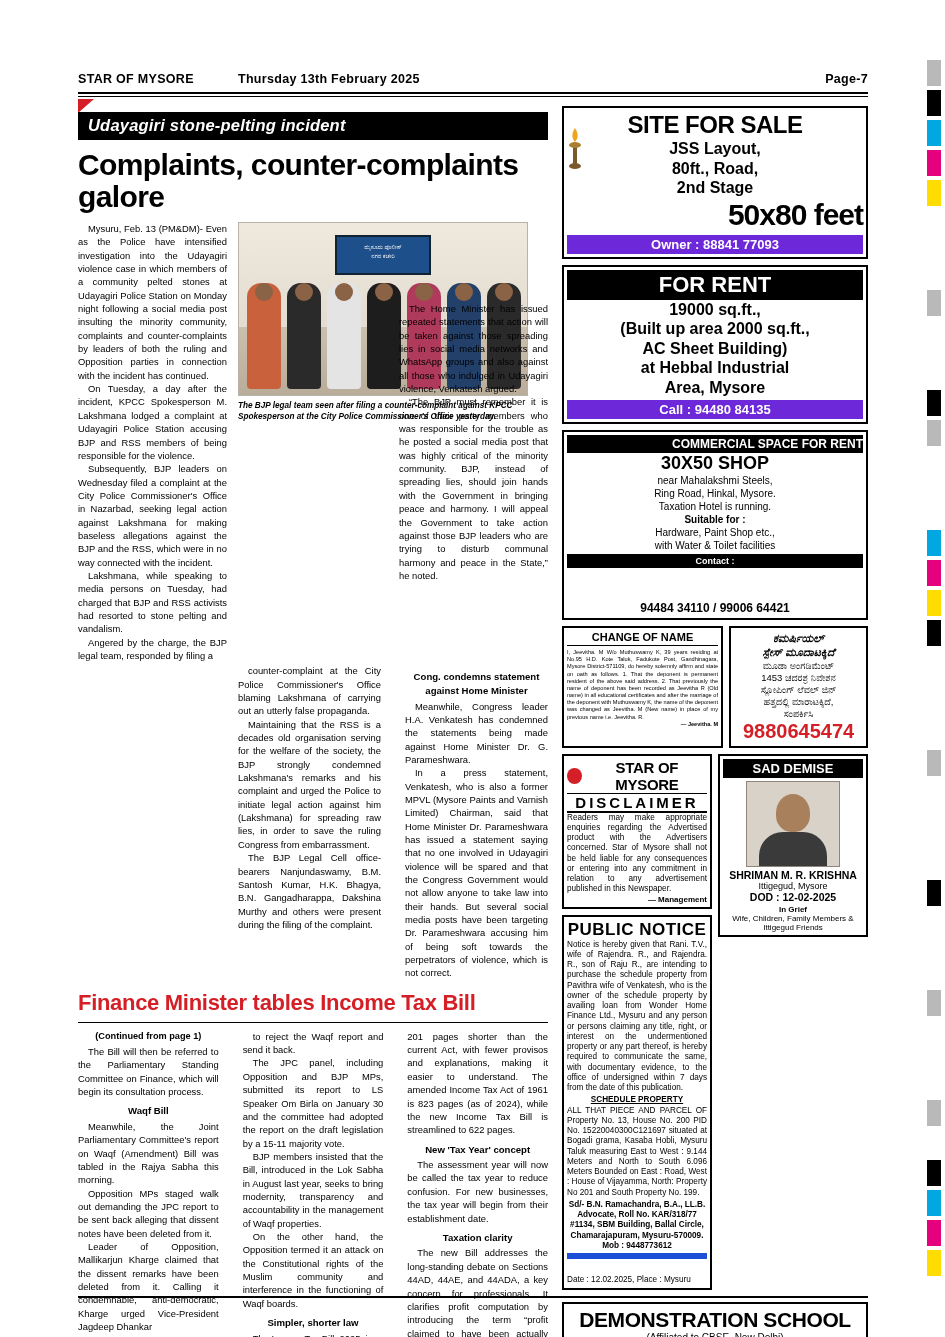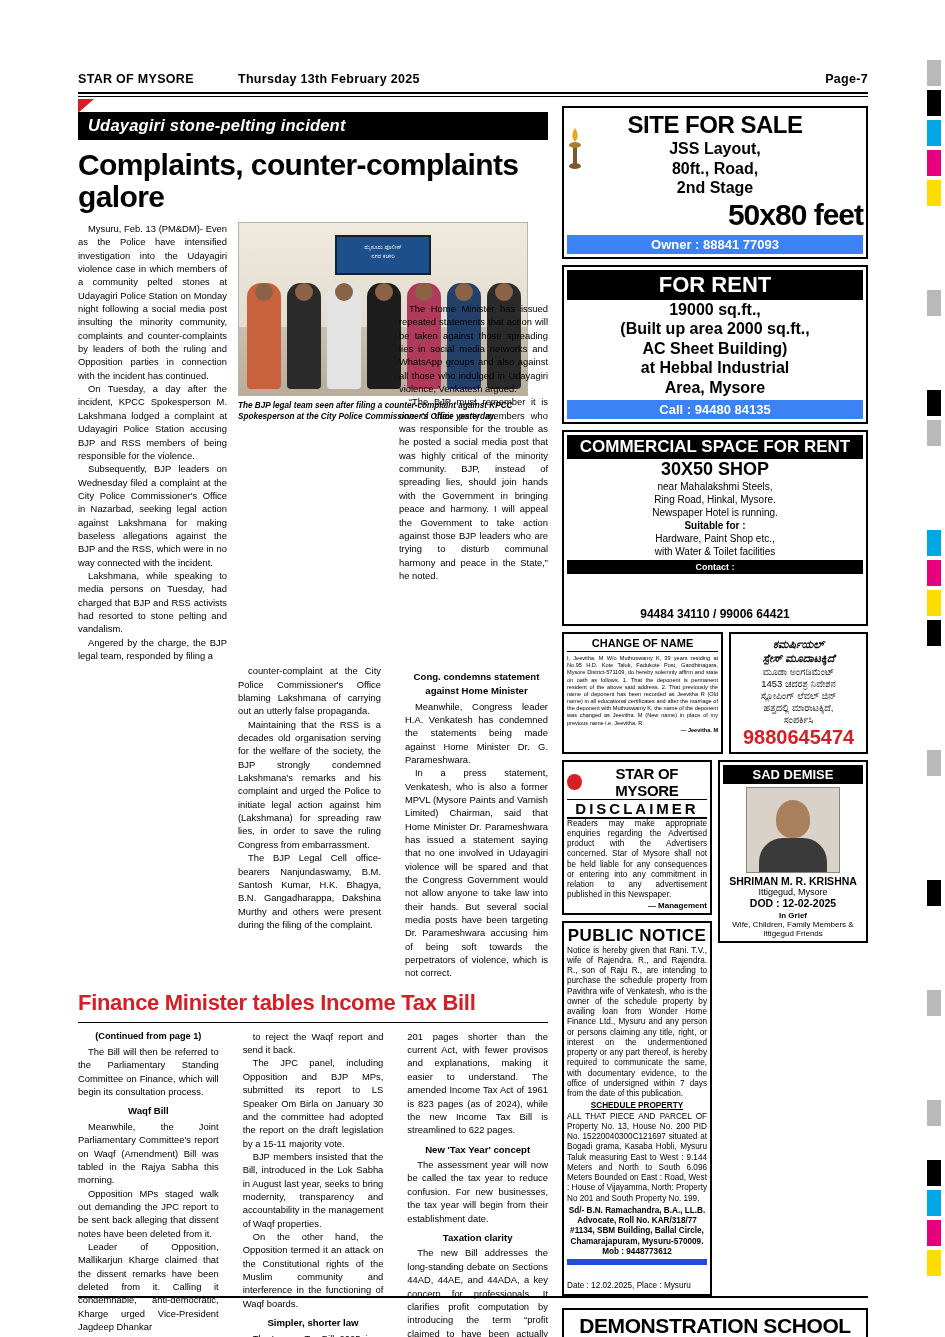--- a/index.html
+++ b/index.html
@@ -183,21 +183,21 @@
     background: #fff;
     padding: 3px;
     text-align: center;
   }
   .ad .t1 {
     font-size: 24px; font-weight: bold; letter-spacing: -0.5px;
   }
   .ad .t2 { font-size: 16px; font-weight: bold; line-height: 1.22; }
   .ad .big { font-size: 30px; font-weight: bold; letter-spacing: -1px; text-align: right;}
   .ad .phonebar {
-    background: #3b82f6; color: #fff; font-weight: bold;
+    background: #6d28d9; color: #fff; font-weight: bold;
     font-size: 13px; padding: 2px 15px; margin-top: 3px;
   }
   .ad .hdrbar {
     background: #000; color: #fff; font-weight: bold;
     font-size: 13.5px; padding: 2px 0;
   }
   .ad .small { font-size: 10px; line-height: 1.3; }
   .ad .tiny { font-size: 8.2px; line-height: 1.25; text-align: justify; }
   .boxsplit { display: flex; gap: 6px; }
   .legalbox {
@@ -400,25 +400,25 @@
       <div class="hdrbar" style="font-size:22px;">FOR RENT</div>
       <div class="t2">19000 sq.ft.,</div>
       <div class="t2">(Built up area 2000 sq.ft.,</div>
       <div class="t2">AC Sheet Building)</div>
       <div class="t2">at Hebbal Industrial</div>
       <div class="t2">Area, Mysore</div>
       <div class="phonebar">Call : 94480 84135</div>
     </div>
 
     <div class="ad">
-      <div class="hdrbar" style="font-size:17px;">COMMERCIAL SPACE FOR RENT</div>
+      <div class="hdrbar" style="font-size:12px;text-align:right;">COMMERCIAL SPACE FOR RENT</div>
       <div style="font-size:18px;font-weight:bold;">30X50 SHOP</div>
       <div class="small">near Mahalakshmi Steels,</div>
       <div class="small">Ring Road, Hinkal, Mysore.</div>
-      <div class="small">Newspaper Hotel is running.</div>
+      <div class="small">Taxation Hotel is running.</div>
       <div class="small" style="font-weight:bold">Suitable for :</div>
       <div class="small">Hardware, Paint Shop etc.,</div>
       <div class="small">with Water &amp; Toilet facilities</div>
       <div class="hdrbar" style="font-size:9px;margin-top:2px;">Contact :</div>
       <div style="font-size:12px;font-weight:bold;margin-top:33px;">94484 34110 / 99006 64421</div>
     </div>
 
     <div class="boxsplit">
       <div class="legalbox" style="width:174px;">
         <div class="title">CHANGE OF NAME</div>

